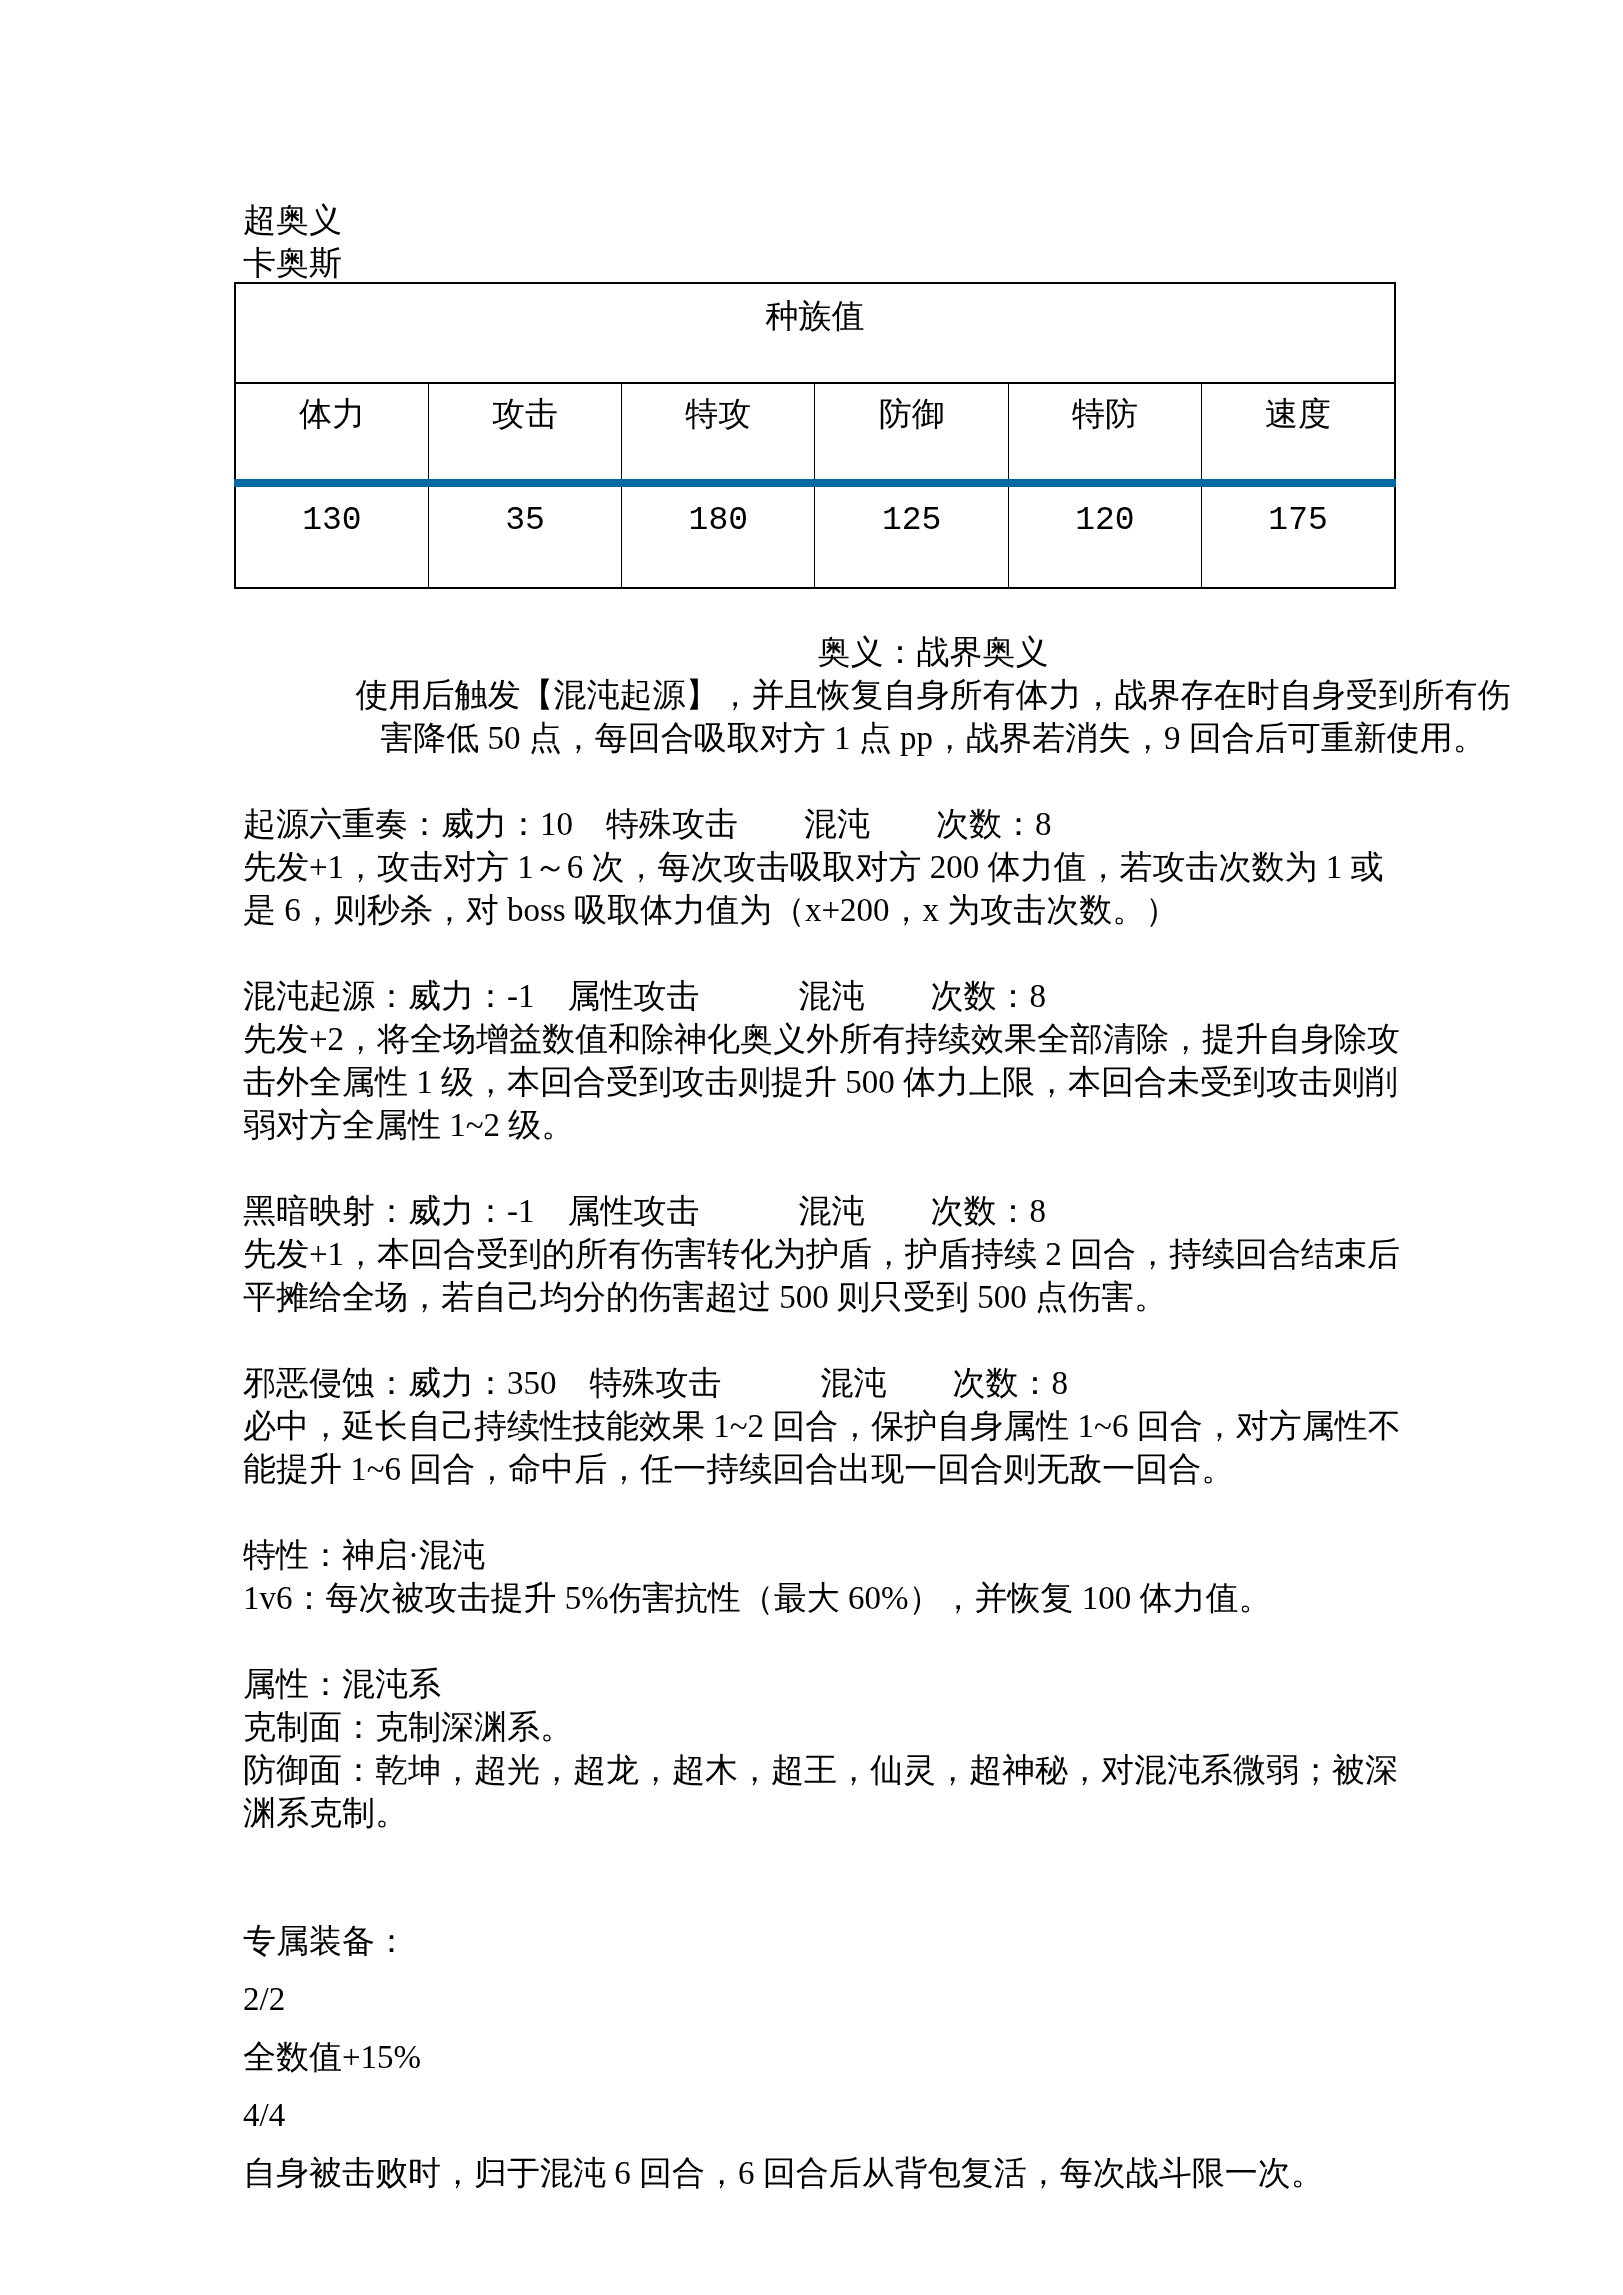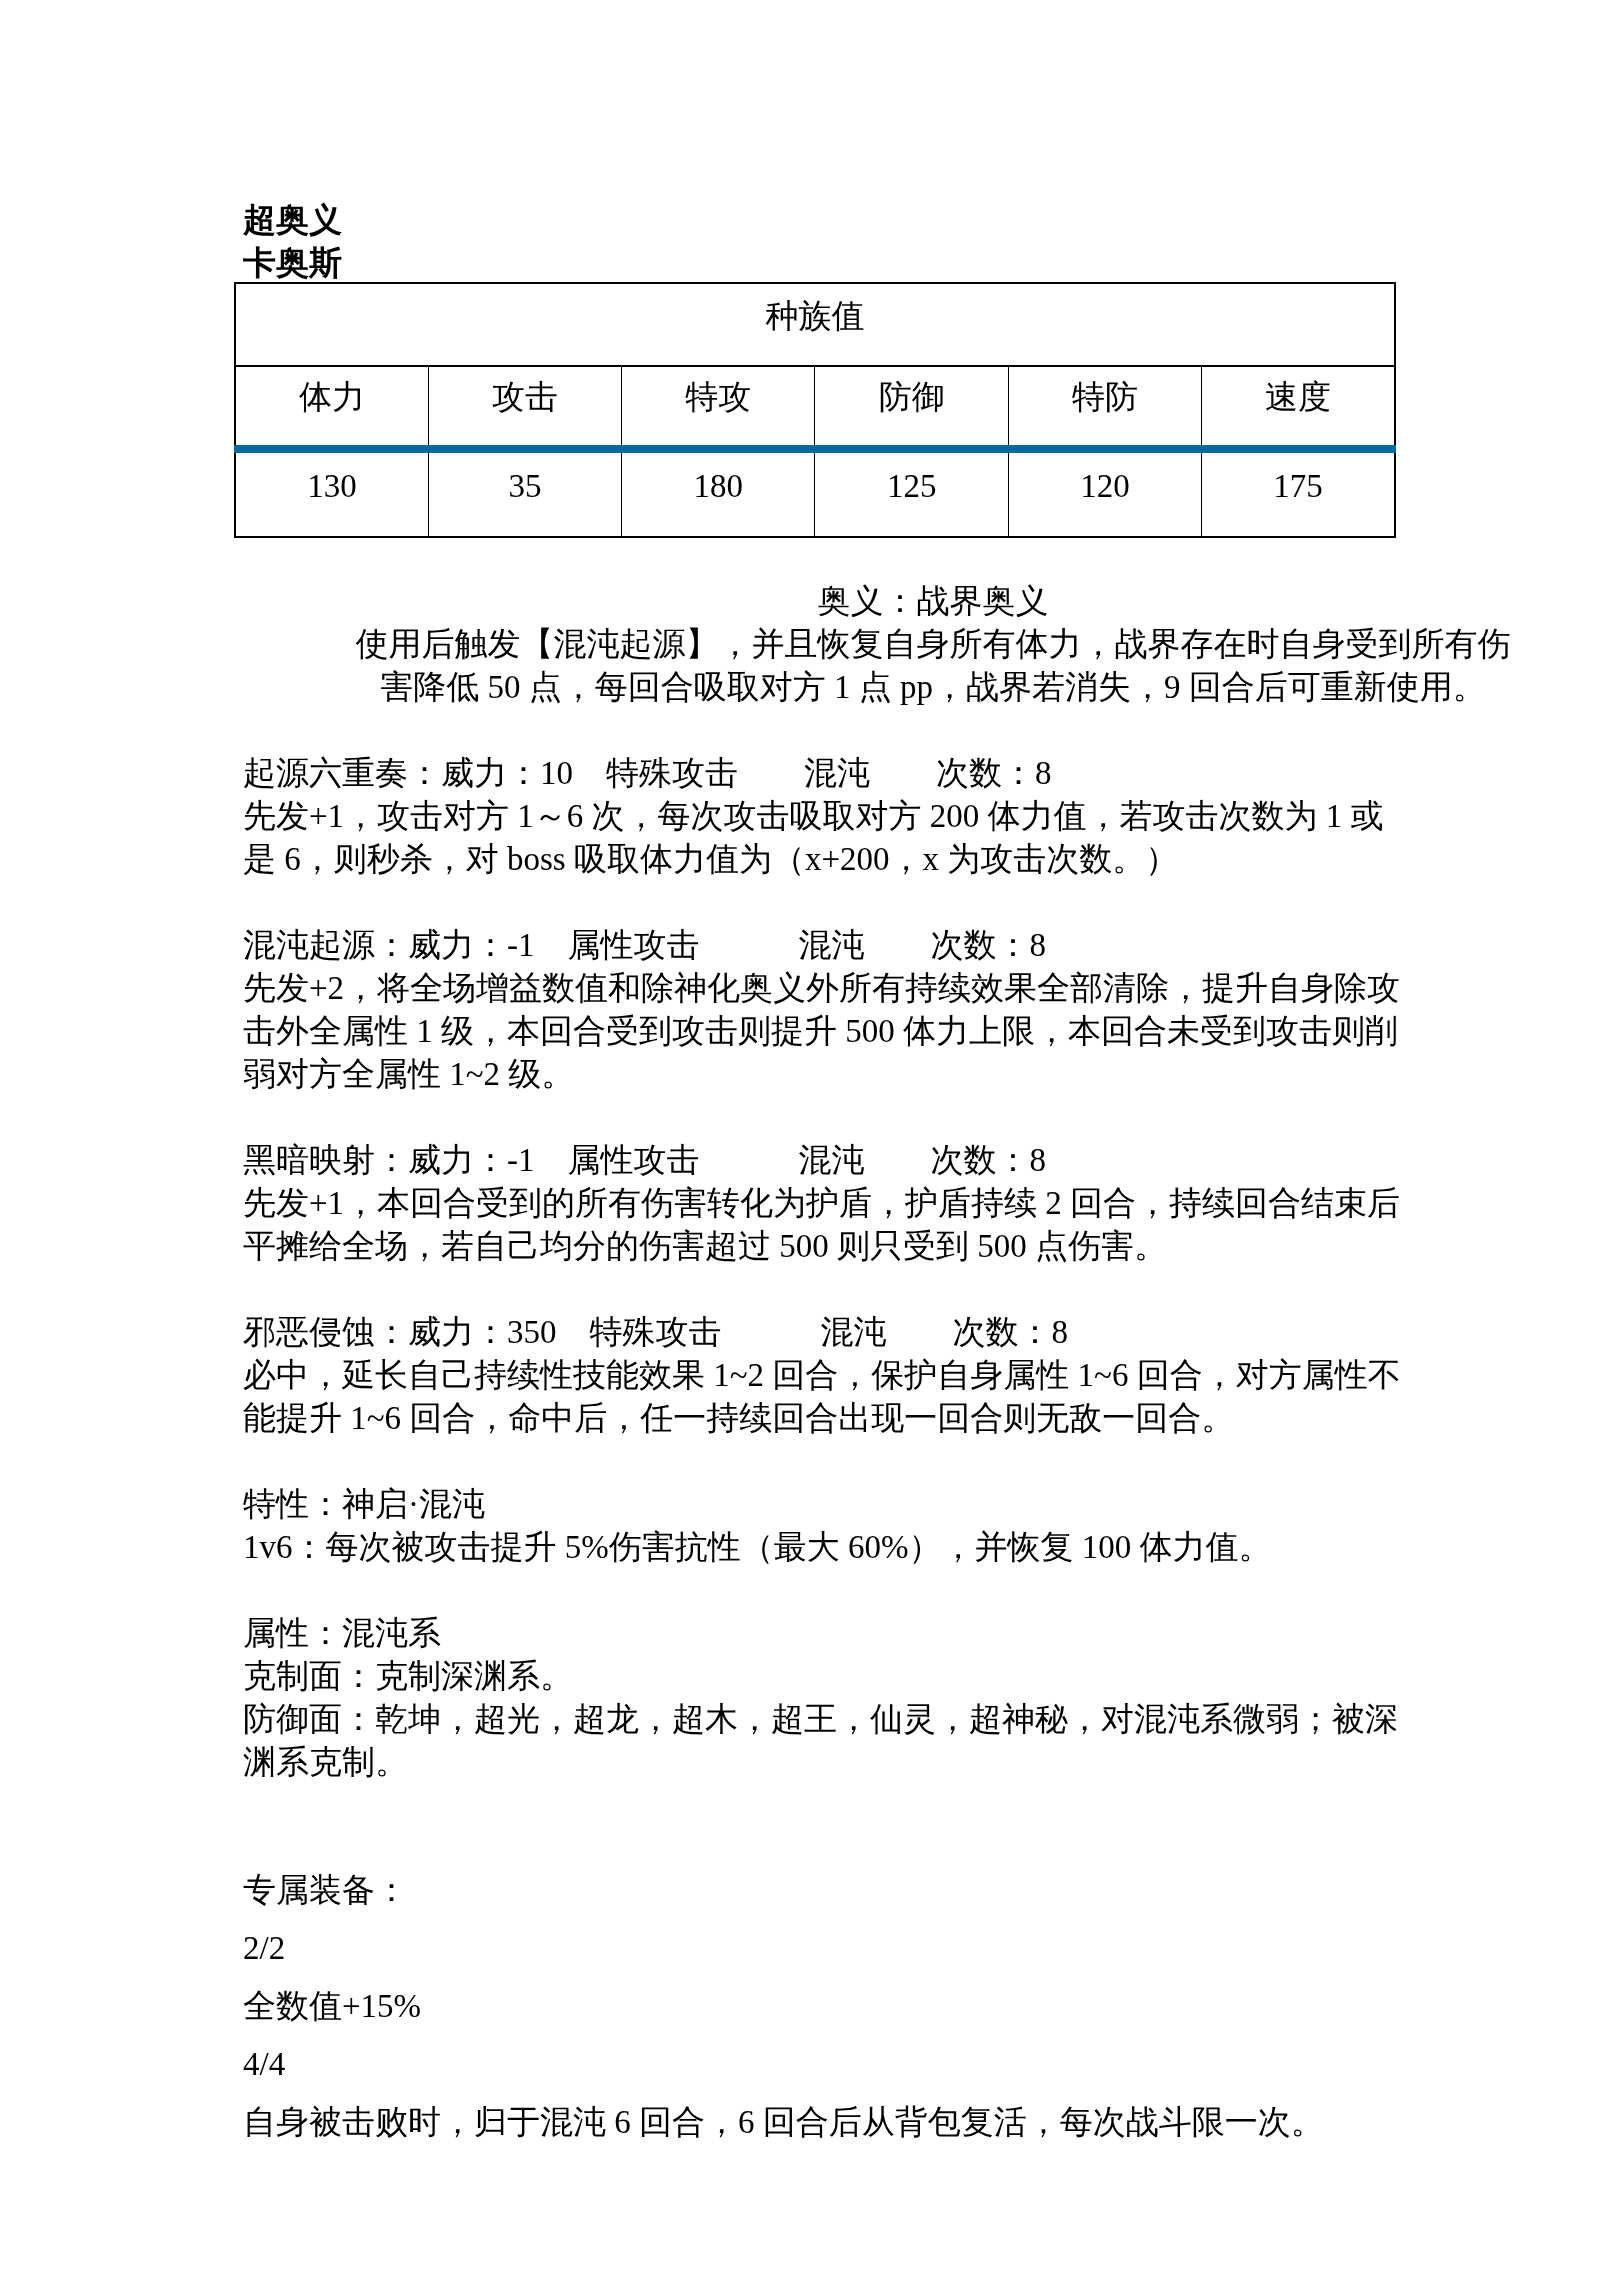--- a/index.html
+++ b/index.html
@@ -13,34 +13,35 @@
     width: 1623px; height: 2295px;
     font-family: "Liberation Serif", "DejaVu Serif", serif;
     color: #000000;
     background: #ffffff;
   }
   .ln {
     font-size: 33px;
     line-height: 43px;
     white-space: nowrap;
   }
-  .titles { padding-top: 199px; margin-left: 243px; font-weight: bold; }
+  .titles { padding-top: 199px; margin-left: 243px; }
   table.stats {
     border-collapse: collapse;
     table-layout: fixed;
     width: 1162px;
     margin: -2.7px 0 0 234px;
     border: 2.7px solid #000;
   }
   table.stats td {
     border: 1.4px solid #000;
     text-align: center;
     vertical-align: middle;
     font-size: 33px;
-    padding: 0 0 17px 0;
+    padding: 0 0 34px 0;
+    font-family: Liberation Mono, monospace;
   }
   table.stats tr.caption-row td {
     border-bottom: 2.7px solid #000;
     height: 64px;
   }
   table.stats tr.colhead-row td {
     border-bottom: 8px solid #0369a1;
     height: 61px;
   }
   table.stats tr.values-row td { height: 66px; }

